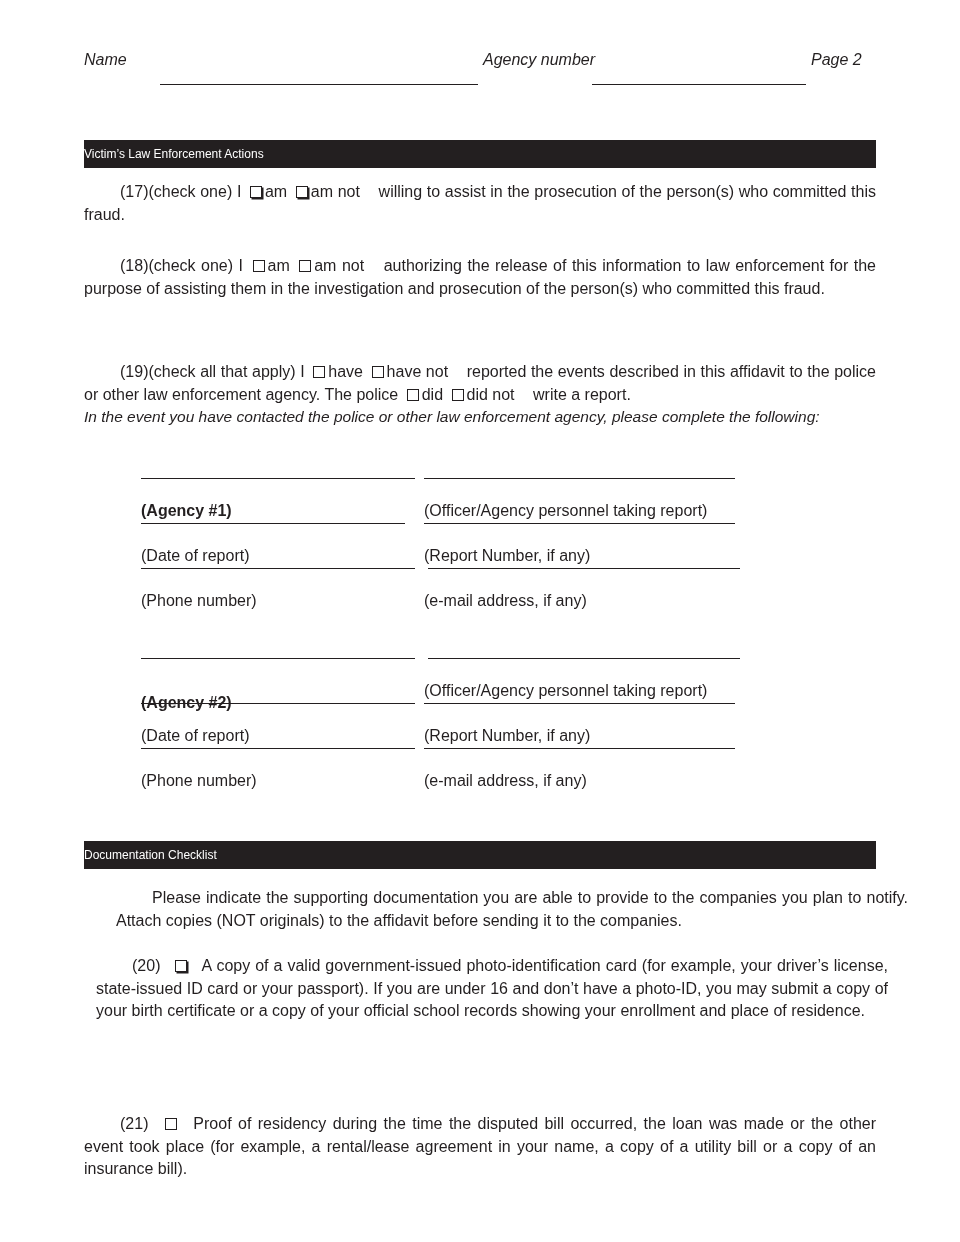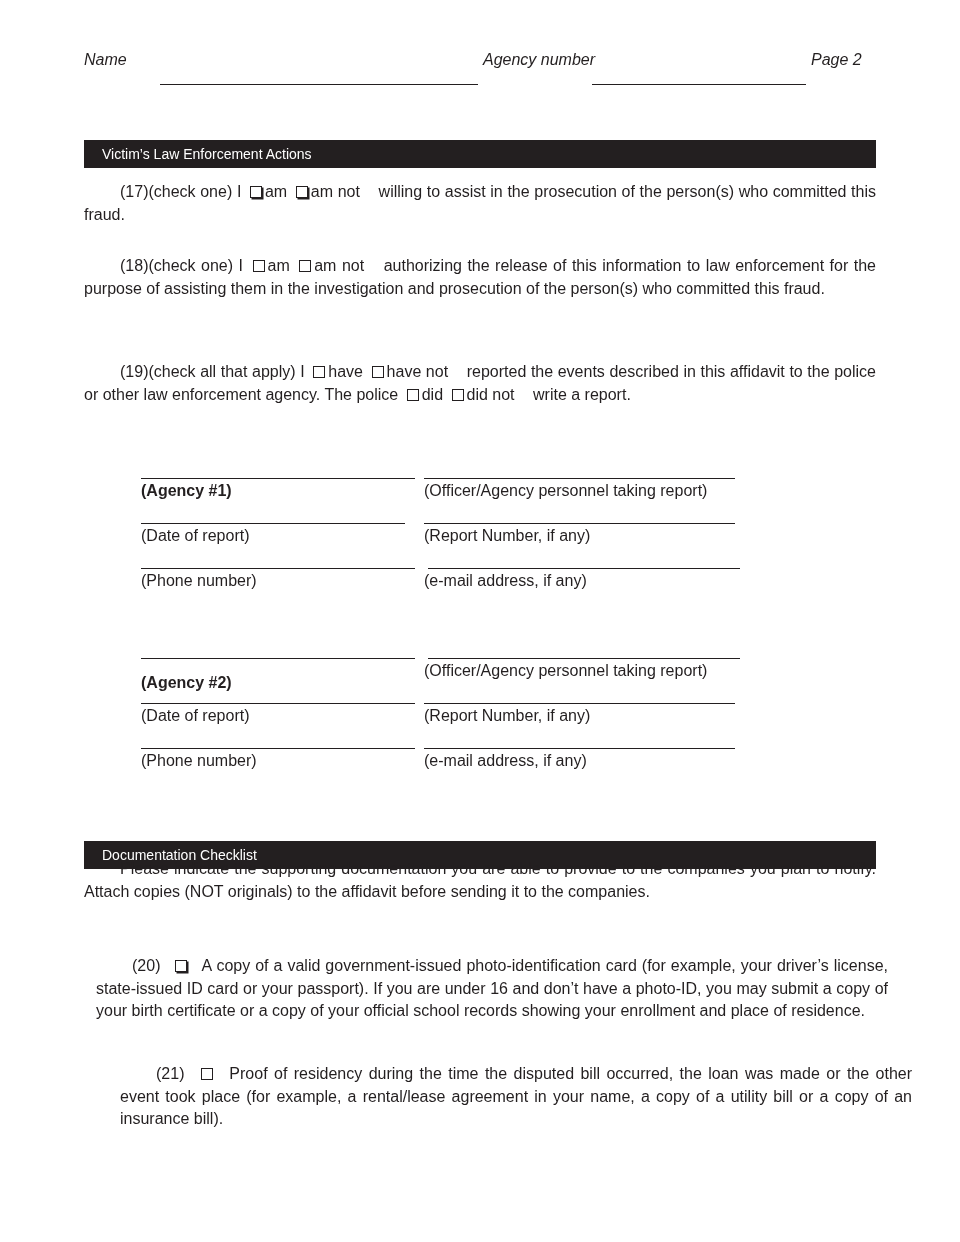--- a/index.html
+++ b/index.html
@@ -5,36 +5,36 @@
   html, body { margin: 0; padding: 0; background: #ffffff; }
   body {
     width: 960px; height: 1242px; position: relative; overflow: hidden;
     font-family: "Liberation Sans", sans-serif; color: #231f20;
   }
   .abs { position: absolute; }
   .hdr { top: 51px; font-size: 16px; font-style: italic; white-space: nowrap; }
   .uline { position: absolute; height: 0; border-bottom: 1px solid #231f20; }
   .bar {
     position: absolute; left: 84px; width: 792px; height: 28px;
-    background: #231f20; color: #ffffff; font-size: 14px;
-    line-height: 28px; padding-left: 18px; box-sizing: border-box;
+    background: #231f20; color: #ffffff; font-size: 12px;
+    line-height: 28px; box-sizing: border-box;
   }
   .para {
     position: absolute; left: 84px; width: 792px; font-size: 16px;
     line-height: 22.5px; text-align: justify;
   }
   .ind { display: inline-block; width: 36px; }
   .cb {
     display: inline-block; width: 12px; height: 12px; border: 1.5px solid #231f20;
     vertical-align: -1px; margin: 0 3px 0 4px; background: #fff; box-sizing: border-box;
   }
   .cb.shadow { box-shadow: 1.5px 1.5px 0 #231f20; }
   .gap { display: inline-block; width: 14px; }
   .ital { font-style: italic; font-size: 15.5px; }
-  .flabel { position: absolute; font-size: 16px; white-space: nowrap; }
+  .flabel { position: absolute; font-size: 16px; white-space: nowrap; margin-top: 20px; }
   .bold { font-weight: bold; }
 </style>
 </head>
 <body>
 
 <div class="abs hdr" style="left:84px;">Name</div>
 <div class="uline" style="left:160px; width:318px; top:84px;"></div>
 <div class="abs hdr" style="left:483px;">Agency number</div>
 <div class="uline" style="left:592px; width:214px; top:84px;"></div>
 <div class="abs hdr" style="left:811px;">Page 2</div>
@@ -59,21 +59,21 @@
 
 <div class="para" style="top:345px;margin-top:16px;">
   <span class="ind"></span><span>(19)</span><span>(check all that apply)</span>
   <span>I</span>
   <span class="cb"></span><span>have</span>
   <span class="cb"></span><span>have not</span><span class="gap"></span>
   <span>reported the events described in this affidavit to the police or other law enforcement agency. The police</span>
   <span class="cb"></span><span>did</span>
   <span class="cb"></span><span>did not</span><span class="gap"></span>
   <span>write a report.</span>
-  <br>
+  <br><span class="ital">In the event you have contacted the police or other law enforcement agency, please complete the following:</span>
 </div>
 
 <div>
   <div class="uline" style="left:141px; width:274px; top:478px;"></div>
   <div class="uline" style="left:424px; width:311px; top:478px;"></div>
   <div class="flabel bold" style="left:141px; top:482px;">(Agency #1)</div>
   <div class="flabel" style="left:424px; top:482px;">(Officer/Agency personnel taking report)</div>
 
   <div class="uline" style="left:141px; width:264px; top:523px;"></div>
   <div class="uline" style="left:424px; width:311px; top:523px;"></div>
@@ -98,27 +98,27 @@
   <div class="flabel" style="left:424px; top:707px;">(Report Number, if any)</div>
 
   <div class="uline" style="left:141px; width:274px; top:748px;"></div>
   <div class="uline" style="left:424px; width:311px; top:748px;"></div>
   <div class="flabel" style="left:141px; top:752px;">(Phone number)</div>
   <div class="flabel" style="left:424px; top:752px;">(e-mail address, if any)</div>
 </div>
 
 <div class="bar" style="top:841px;">Documentation Checklist</div>
 
-<div class="para" style="top:858px;">
+<div class="para" style="top:887px;margin-left:32px;">
   <span class="ind"></span><span>Please indicate the supporting documentation you are able to provide to the companies you plan to notify. Attach copies (NOT originals) to the affidavit before sending it to the companies.</span>
 </div>
 
 <div class="para" style="top:955px;margin-left:12px;">
   <span class="ind"></span><span>(20)</span>
   <span class="cb shadow" style="margin:0 10px 0 10px;"></span>
   <span>A copy of a valid government-issued photo-identification card (for example, your driver’s license, state-issued ID card or your passport). If you are under 16 and don’t have a photo-ID, you may submit a copy of your birth certificate or a copy of your official school records showing your enrollment and place of residence.</span>
 </div>
 
-<div class="para" style="top:1063px;margin-left:36px;">
+<div class="para" style="top:1113px;">
   <span class="ind"></span><span>(21)</span>
   <span class="cb" style="margin:0 10px 0 10px;"></span>
   <span>Proof of residency during the time the disputed bill occurred, the loan was made or the other event took place (for example, a rental/lease agreement in your name, a copy of a utility bill or a copy of an insurance bill).</span>
 </div>
 
 </body></html>

